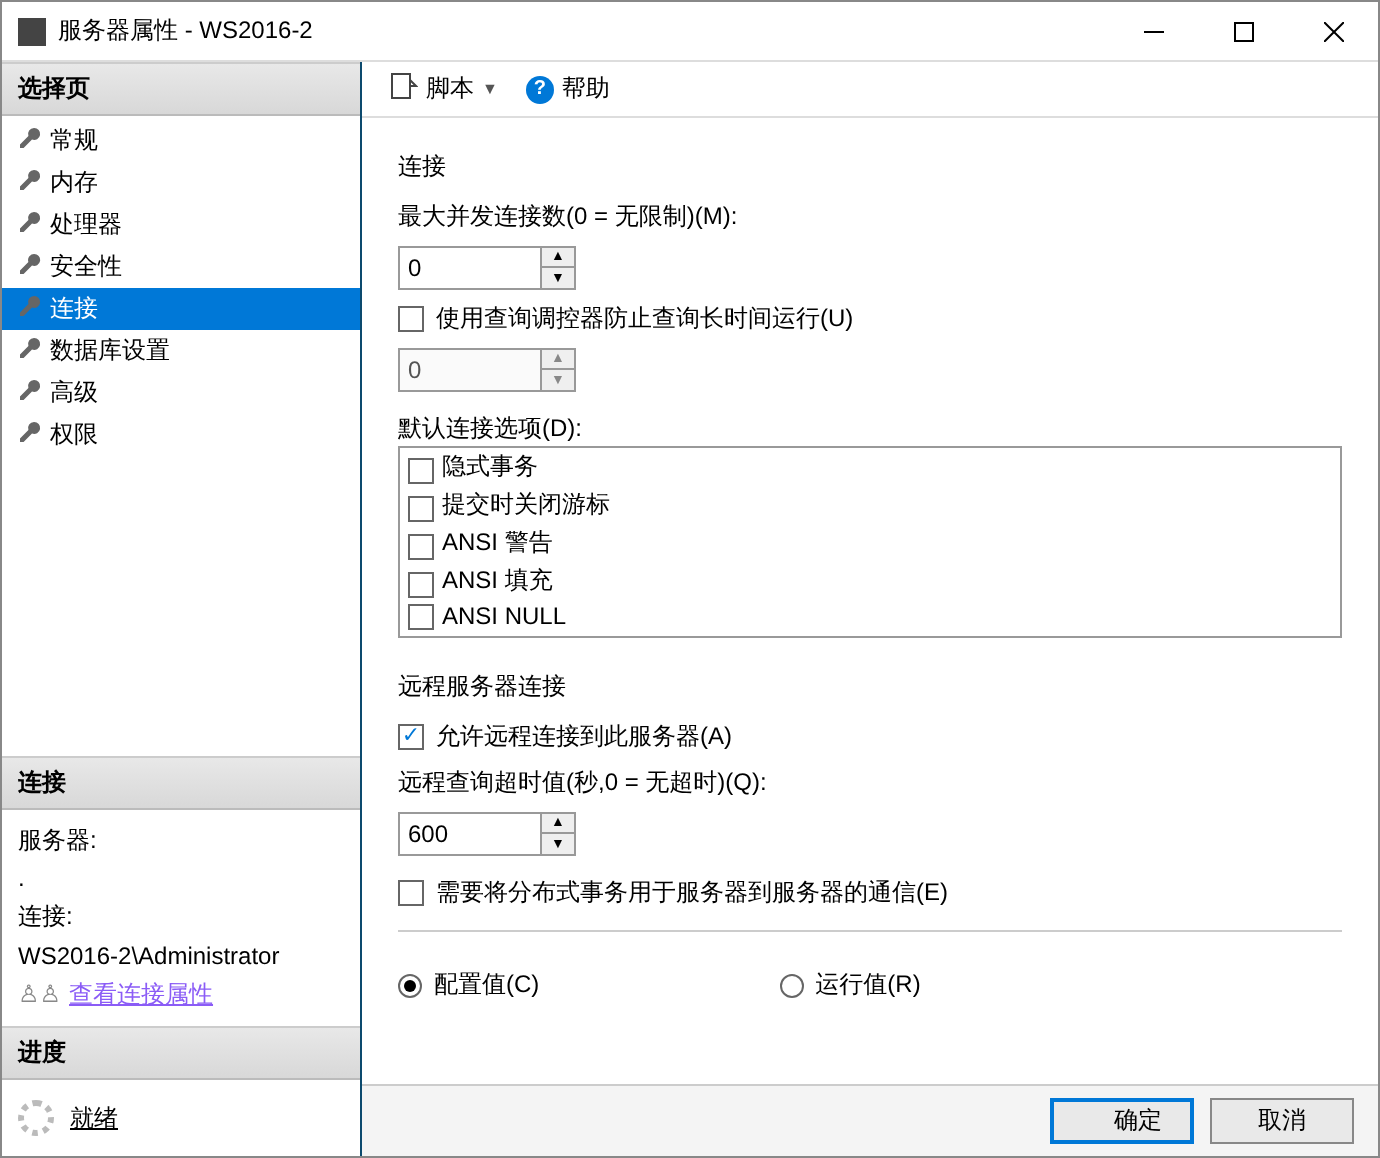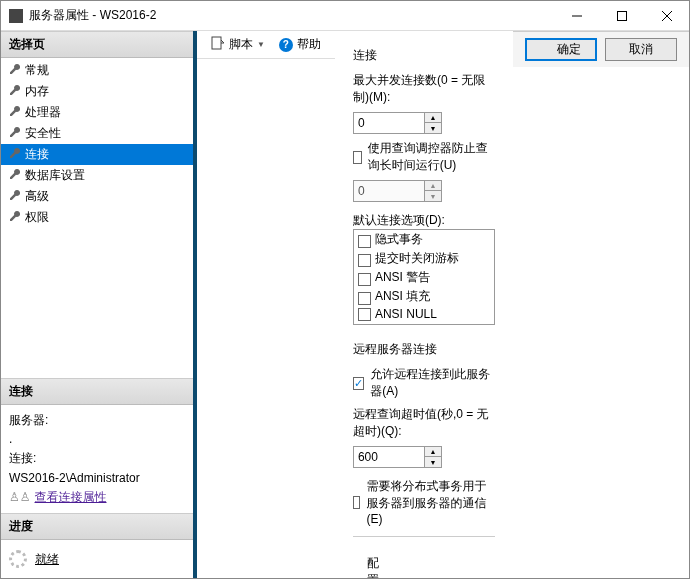--- a/index.html
+++ b/index.html
@@ -4,33 +4,33 @@
 <style>
 * { box-sizing: border-box; font-family: "Microsoft YaHei", "SimSun", sans-serif; font-size: 12px; }
 body { margin: 0; background: #fff; width: 690px; height: 579px; overflow: hidden; border: 1px solid #888; display: flex; flex-direction: column; }
 .titlebar { height: 30px; display: flex; align-items: center; padding-left: 8px; background: #fff; border-bottom: 1px solid #ddd; }
 .titlebar .icon { width: 14px; height: 14px; background: #444; margin-right: 6px; display: inline-block; }
 .titlebar .title { flex: 1; }
 .winbtns { display: flex; }
 .winbtn { width: 45px; height: 29px; display: flex; align-items: center; justify-content: center; color: #222; }
 .winbtn svg { width: 10px; height: 10px; }
 .body { flex: 1; display: flex; min-height: 0; }
-.sidebar { width: 196px; background: #f0f0f0; border-right: 4px solid #0c4a6e; display: flex; flex-direction: column; }
+.sidebar { width: 180px; background: #f0f0f0; border-right: 1px solid #0c4a6e; display: flex; flex-direction: column; }
 .side-header { background: linear-gradient(#e8e8e8,#d8d8d8); padding: 4px 8px; font-weight: bold; border-top: 1px solid #ccc; border-bottom: 1px solid #bbb; }
 .side-list { background: #fff; padding: 2px 0; }
 .side-item { display: flex; align-items: center; padding: 2px 8px; gap: 4px; cursor: default; }
 .side-item .wrench { display:inline-block; }
 .side-item.selected { background: #0078d7; color: #fff; }
 .side-info { padding: 6px 8px; background: #fff; line-height: 1.6; }
-.side-info a { color: #4c1d95; text-decoration: underline; }
+.side-info a { color: #8b5cf6; text-decoration: underline; }
 .side-info .people { color: #888; margin-right: 4px; }
 .side-progress { display: flex; align-items: center; gap: 8px; padding: 10px 8px; background: #fff; text-decoration: underline; }
 .spinner { width: 18px; height: 18px; border: 3px dotted #bbb; border-radius: 50%; }
 .side-flex { flex: 1; background: #fff; }
-.content { flex: 1; display: flex; flex-direction: row; min-width: 0; }
+.content { flex: 1; display: flex; flex-direction: column; min-width: 0; }
 .toolbar { height: 28px; display: flex; align-items: center; gap: 6px; padding: 0 10px; border-bottom: 1px solid #ddd; }
 .tb-btn { display: flex; align-items: center; gap: 4px; padding: 2px 4px; }
 .tb-btn .arrow { font-size: 8px; color: #555; }
 .help-icon { width: 14px; height: 14px; border-radius: 50%; background: #0078d7; color: #fff; display: inline-flex; align-items: center; justify-content: center; font-size: 10px; font-weight: bold; }
 .pane { flex: 1; overflow: auto; padding: 12px 18px 0 18px; }
 .section-title { margin: 4px 0 8px 0; }
 .indent { margin-left: 20px; }
 .row { margin: 6px 0; display: flex; align-items: center; gap: 6px; }
 .spin { display: inline-flex; border: 1px solid #999; height: 22px; }
 .spin input { border: none; width: 70px; padding: 0 4px; outline: none; }

